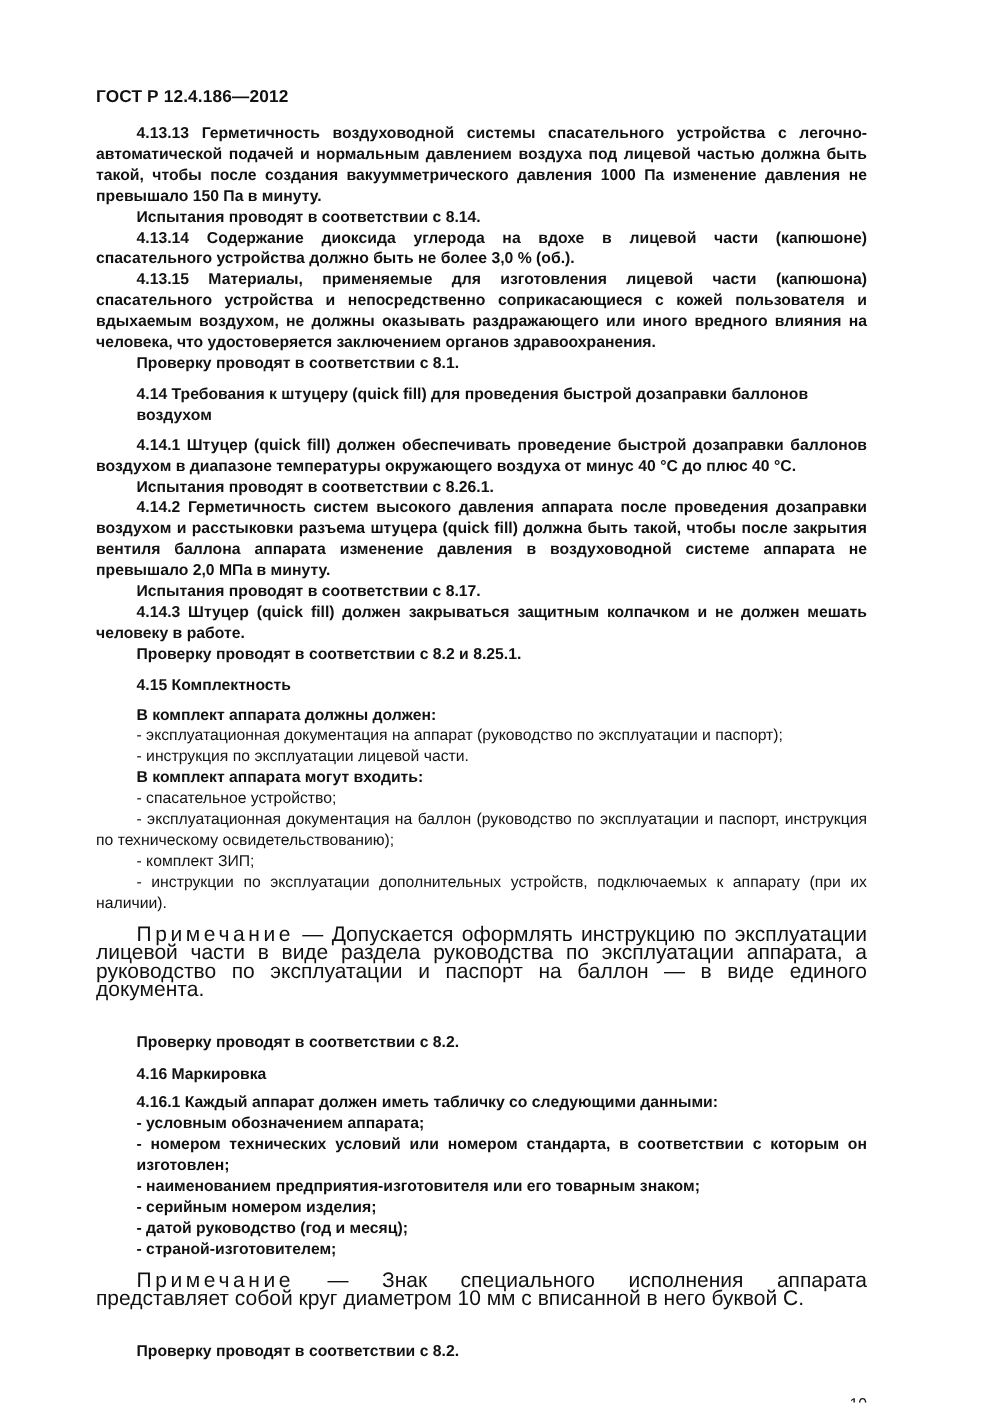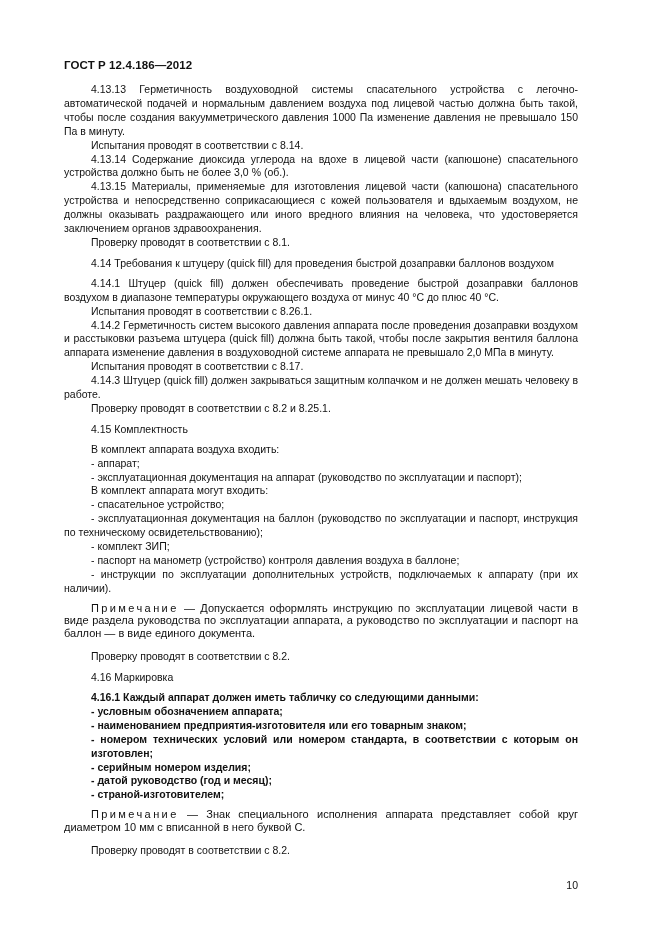--- a/index.html
+++ b/index.html
@@ -1,28 +1,28 @@
 <!DOCTYPE html>
 <html><head>
 <meta charset="utf-8">
 <style>
   html, body { margin: 0; padding: 0; background: #ffffff; }
   body { width: 661px; height: 935px; position: relative; overflow: hidden;
          font-family: "Liberation Sans", sans-serif; color: #111; }
   .page { position: absolute; left: 64px; top: 58px; width: 514px; }
   .hdr { font-weight: bold; font-size: 11.5px; line-height: 14px; margin: 0 0 11px 0; letter-spacing: 0.1px; }
   p { margin: 0; font-size: 10.5px; line-height: 13.9px; text-align: justify; text-align-last: left; }
-  .ind { text-indent: 27px; }
+  .ind { text-indent: 27px; font-weight: bold; }
   .li2 { text-indent: 27px; }
   .flat { padding-left: 27px; font-weight: bold; }
   .flat-li { padding-left: 27px; font-weight: bold; }
-  h3 { margin: 7px 0 6px 27px; font-size: 10.5px; line-height: 13.9px; font-weight: normal; }
-  .note { font-size: 11px; line-height: 12.5px; text-indent: 27px; margin-top: 6px; }
+  h3 { margin: 7px 0 6px 27px; font-size: 10.5px; line-height: 13.9px; font-weight: bold; }
+  .note { font-size: 14px; line-height: 12.5px; text-indent: 27px; margin-top: 6px; }
   .note .sp { letter-spacing: 2.4px; }
-  .gap { margin-top: 11px; }
+  .gap { margin-top: 23px; }
   .pn { font-size: 10.5px; line-height: 14px; margin-top: 20px; text-align: right; }
 </style>
 </head>
 <body>
 
 <div class="page">
   <div class="hdr">ГОСТ Р 12.4.186—2012</div>
 
   <p class="ind">4.13.13 Герметичность воздуховодной системы спасательного устройства с легочно-автоматической подачей и нормальным давлением воздуха под лицевой частью должна быть такой, чтобы после создания вакуумметрического давления 1000  Па изменение давления не превышало 150 Па в минуту.</p>
   <p class="ind">Испытания проводят в соответствии с 8.14.</p>
@@ -32,37 +32,36 @@
 
   <h3>4.14  Требования к штуцеру (quick fill) для проведения быстрой дозаправки баллонов воздухом</h3>
   <p class="ind">4.14.1  Штуцер (quick fill) должен обеспечивать проведение быстрой дозаправки баллонов воздухом в диапазоне температуры окружающего воздуха от минус 40 °С до плюс 40 °С.</p>
   <p class="ind">Испытания проводят в соответствии с 8.26.1.</p>
   <p class="ind">4.14.2  Герметичность систем высокого давления аппарата после проведения дозаправки воздухом и расстыковки разъема штуцера (quick fill) должна быть такой, чтобы после закрытия вентиля баллона аппарата изменение давления в воздуховодной системе аппарата не превышало 2,0 МПа в минуту.</p>
   <p class="ind">Испытания проводят в соответствии с 8.17.</p>
   <p class="ind">4.14.3  Штуцер (quick fill) должен закрываться защитным колпачком и не должен мешать человеку в работе.</p>
   <p class="ind">Проверку проводят в соответствии с 8.2 и 8.25.1.</p>
 
   <h3>4.15  Комплектность</h3>
-  <p class="ind">В комплект аппарата воздуха входить:</p>
-  <p class="li2">- аппарат;</p>
+  <p class="ind">В комплект аппарата должны должен:</p>
   <p class="li2">- эксплуатационная документация на аппарат (руководство по эксплуатации и паспорт);</p>
+  <p class="li2">- инструкция по эксплуатации лицевой части.</p>
   <p class="ind">В комплект аппарата могут входить:</p>
   <p class="li2">- спасательное устройство;</p>
   <p class="li2">- эксплуатационная документация на баллон (руководство по эксплуатации и паспорт, инструкция по техническому освидетельствованию);</p>
   <p class="li2">- комплект ЗИП;</p>
-  <p class="li2">- паспорт на манометр (устройство) контроля давления воздуха в баллоне;</p>
   <p class="li2">- инструкции по эксплуатации дополнительных устройств, подключаемых к аппарату (при их наличии).</p>
   <p class="note"><span class="sp">Примечание</span><span> — Допускается оформлять инструкцию по эксплуатации лицевой части в виде раздела руководства по эксплуатации аппарата, а руководство по эксплуатации и паспорт на баллон — в виде единого документа.</span></p>
   <p class="ind gap">Проверку проводят в соответствии с 8.2.</p>
 
   <h3>4.16  Маркировка</h3>
   <p class="flat">4.16.1  Каждый аппарат должен иметь табличку со следующими данными:</p>
   <p class="flat-li">- условным обозначением аппарата;</p>
+  <p class="flat-li">- номером технических условий или номером стандарта, в соответствии с которым он изготовлен;</p>
   <p class="flat-li">- наименованием предприятия-изготовителя или его товарным знаком;</p>
-  <p class="flat-li">- номером технических условий или номером стандарта, в соответствии с которым он изготовлен;</p>
   <p class="flat-li">- серийным номером изделия;</p>
   <p class="flat-li">- датой руководство (год и месяц);</p>
   <p class="flat-li">- страной-изготовителем;</p>
   <p class="note"><span class="sp">Примечание</span><span> — Знак специального исполнения аппарата представляет собой круг диаметром 10 мм с вписанной в него буквой С.</span></p>
   <p class="ind gap">Проверку проводят в соответствии с 8.2.</p>
 
   <div class="pn">10</div>
 </div>
 
 </body></html>

